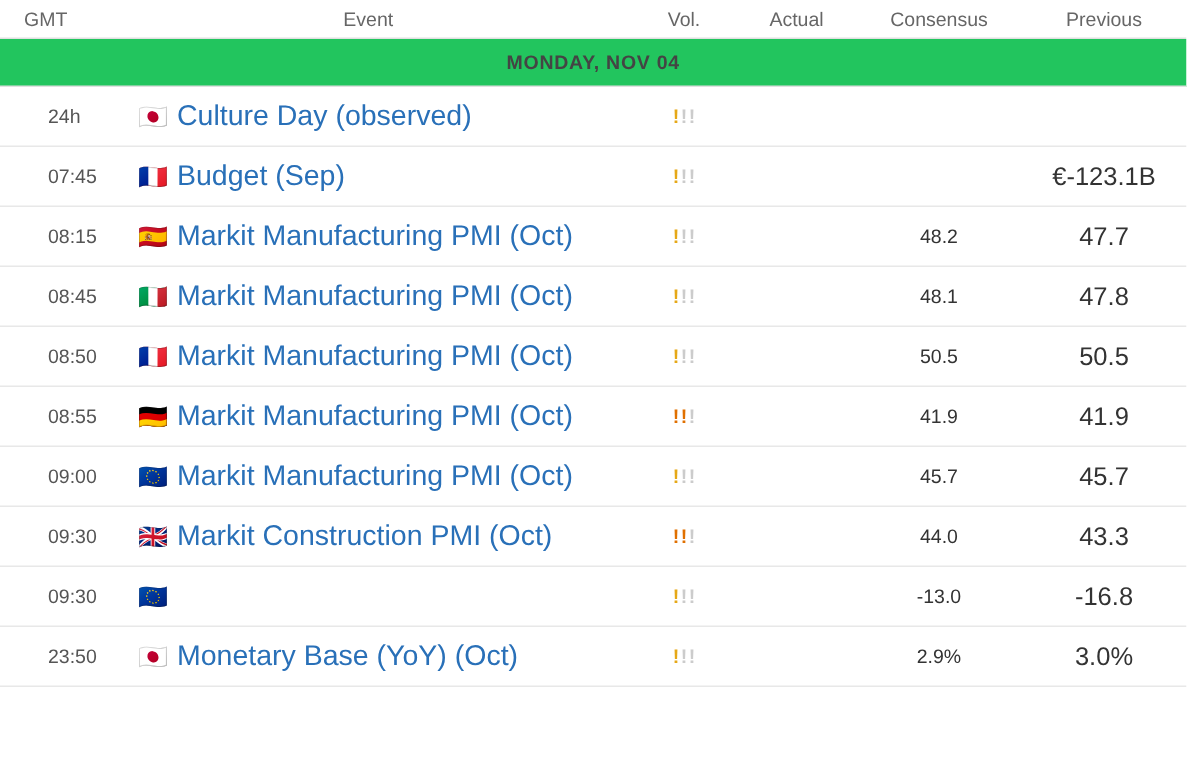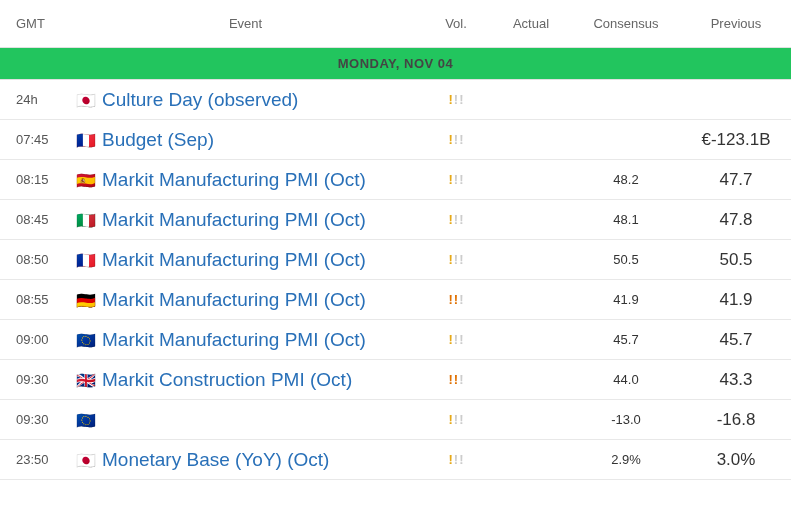--- a/index.html
+++ b/index.html
@@ -11,21 +11,21 @@
       width: 791px;
     }
     .table-container {
       width: 791px;
     }
     .header-row {
       display: grid;
       grid-template-columns: 70px 1fr 70px 80px 110px 110px;
       background: #fff;
       border-bottom: 1px solid #e0e0e0;
-      padding: 12px 0;
+      padding: 1px 0;
     }
     .header-cell {
       text-align: center;
       color: #666;
       font-size: 13px;
       padding: 4px 6px;
     }
     .header-cell:first-child {
       text-align: left;
       padding-left: 16px;
@@ -39,20 +39,21 @@
       color: #444;
       letter-spacing: 0.5px;
       border-bottom: 1px solid #e0e0e0;
     }
     .data-row {
       display: grid;
       grid-template-columns: 70px 1fr 70px 80px 110px 110px;
       border-bottom: 1px solid #e8e8e8;
       align-items: center;
       min-height: 40px;
+      padding-left: 16px;
     }
     .cell {
       padding: 8px 6px;
       text-align: center;
     }
     .cell-gmt {
       text-align: left;
       padding-left: 16px;
       color: #555;
       font-size: 13px;

